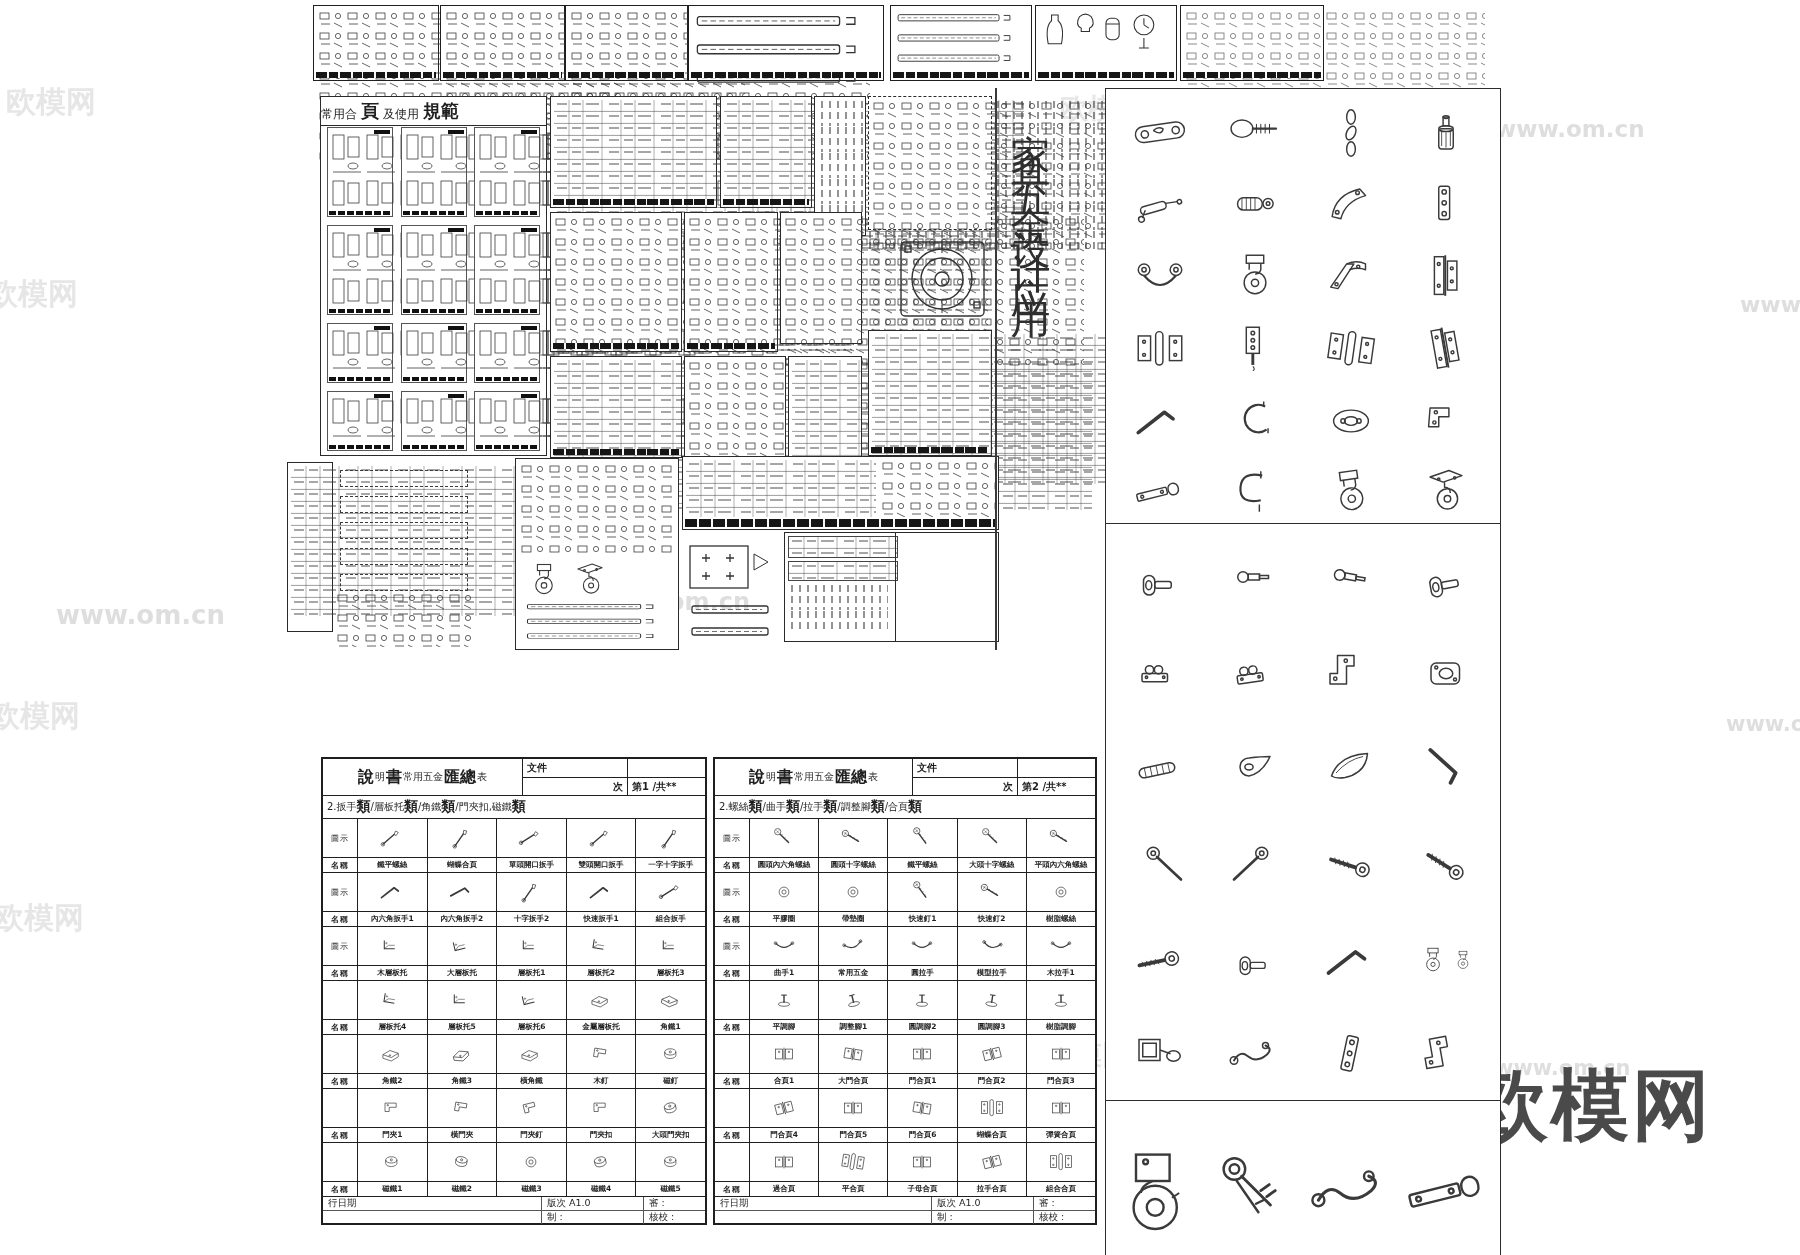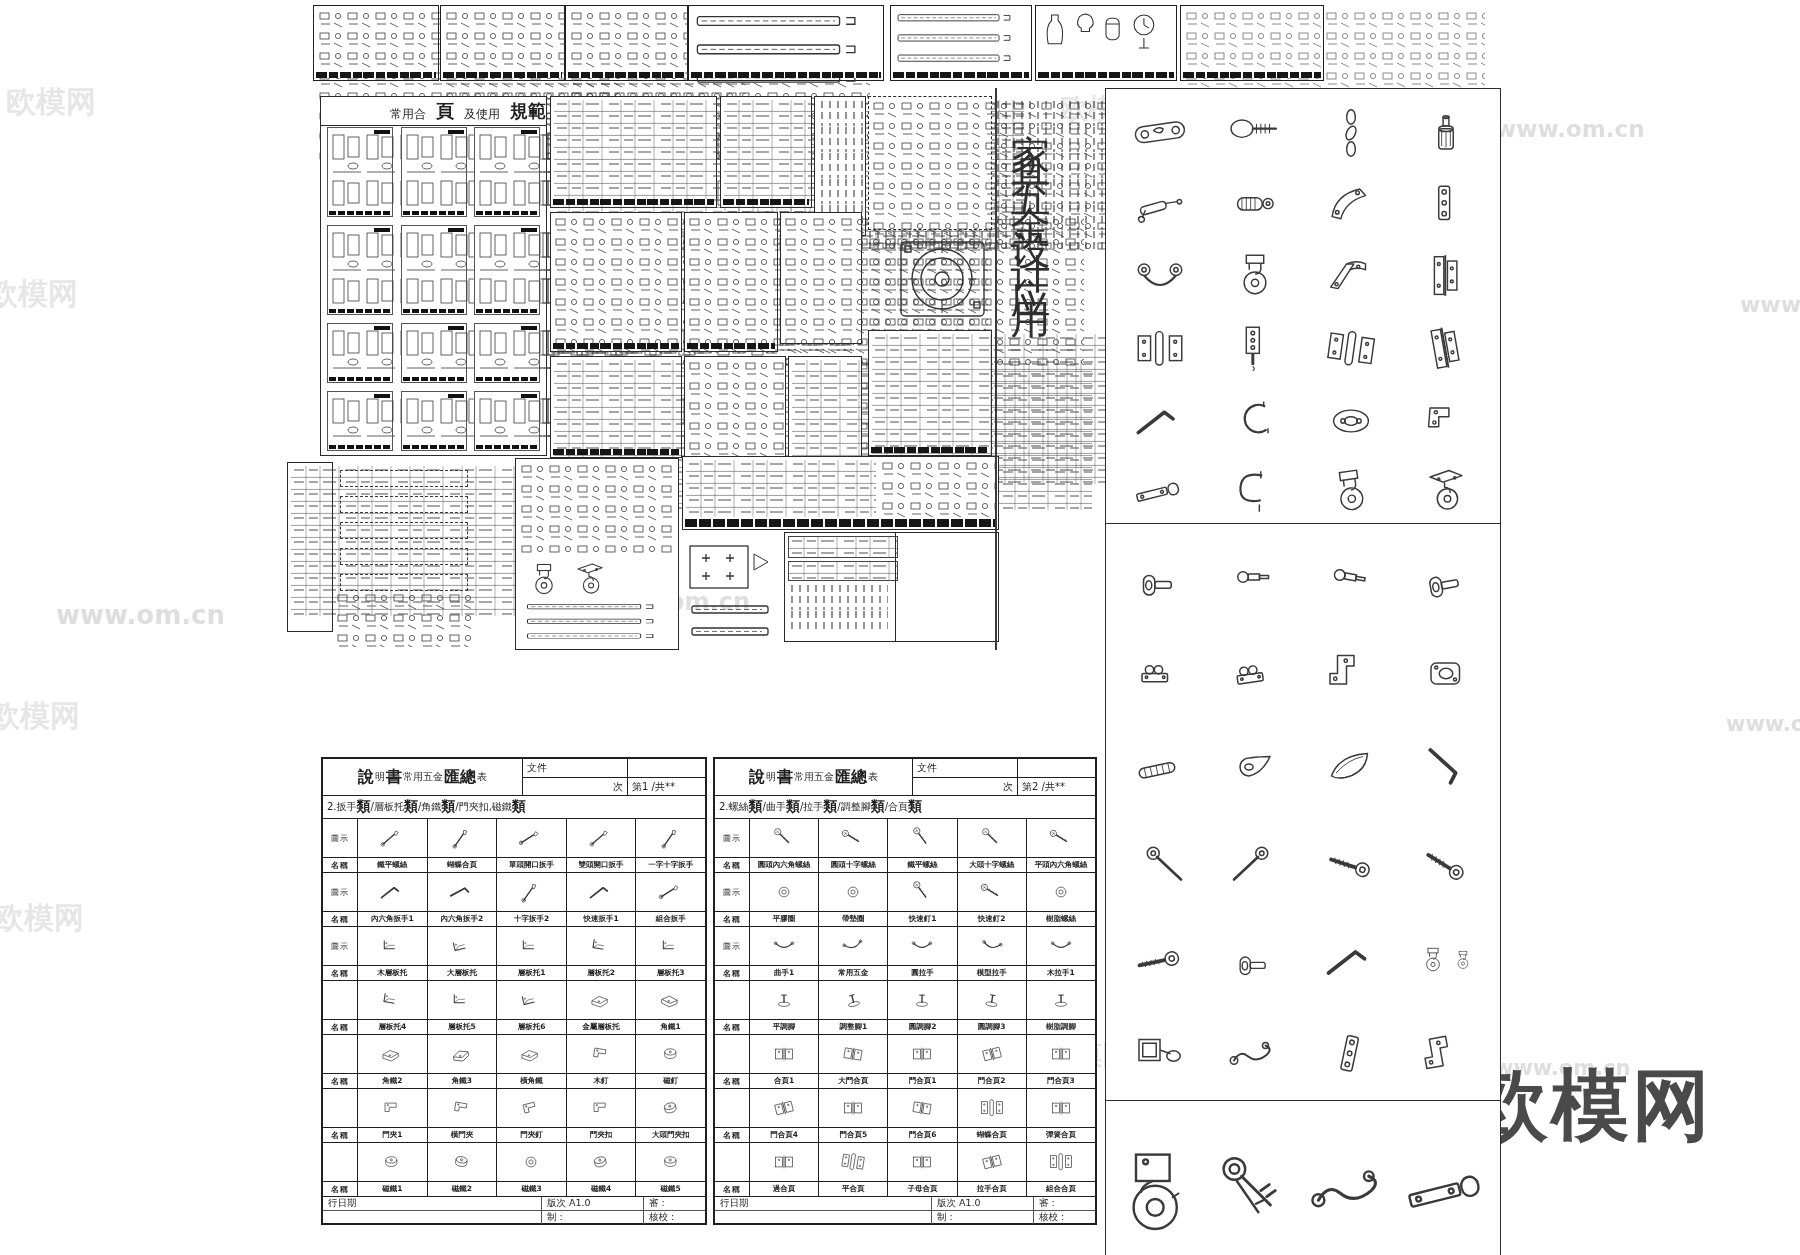--- a/index.html
+++ b/index.html
@@ -12,38 +12,38 @@
   .wm-light{color:#dedede;margin-top:16px;}
   .wm-big{color:#4a4a4a;letter-spacing:3px;}
   
   .sheet{position:absolute;border:1.7px solid #1f1f1f;background:#fff;}
   .sheet .fill{position:absolute;left:4px;right:4px;top:4px;bottom:11px;}
   .bstrip{position:absolute;left:2px;right:2px;bottom:2px;height:6px;
           background:repeating-linear-gradient(90deg,#161616 0 11px,#f8f8f8 11px 13px,#161616 13px 22px,#f8f8f8 22px 23.5px);}
   .panel{position:absolute;border:1.4px solid #2a2a2a;background:#fff;}
   .pfill{position:absolute;inset:3px;}
   
-  .pA-head{height:26px;border-bottom:1.3px solid #2a2a2a;display:flex;align-items:flex-end;justify-content:flex-end;gap:10px;padding-bottom:2px;}
+  .pA-head{height:26px;border-bottom:1.3px solid #2a2a2a;display:flex;align-items:flex-end;justify-content:flex-start;gap:4px;padding-bottom:2px;}
   .aseg-s{font-size:12px;} .aseg-b{font-size:18px;font-weight:bold;}
   .pA-body{position:absolute;left:6px;right:6px;top:30px;bottom:4px;display:flex;flex-direction:column;justify-content:space-between;}
   .arow{display:flex;justify-content:space-between;}
   .grp{position:relative;border:1px solid #555;background:#fff;}
   .grp svg{position:absolute;left:2px;right:2px;top:2px;}
   .capbar{position:absolute;top:2px;right:2px;width:16px;height:4px;background:#111;}
   .gstrip{position:absolute;left:1px;right:1px;bottom:1px;height:4px;
           background:repeating-linear-gradient(90deg,#111 0 7px,#fff 7px 9px);}
   
   .dbar{position:absolute;border:1px dashed #3a3a3a;height:15px;width:126px;}
   
   .tbl{position:absolute;background:#fff;border:2px solid #1f1f1f;display:flex;flex-direction:column;}
   .tb-head{display:flex;border-bottom:1.4px solid #1f1f1f;height:36px;flex:none;}
   .tb-title{flex:1;display:flex;align-items:center;justify-content:center;white-space:nowrap;gap:1px;overflow:hidden;}
   .tseg-b{font-size:16px;font-weight:bold;} .tseg-s{font-size:10px;}
   .tb-hr{width:182px;border-left:1.4px solid #1f1f1f;display:grid;grid-template-columns:104px 1fr;grid-template-rows:1fr 1fr;font-size:10px;flex:none;}
-  .hc{display:flex;align-items:center;padding:4px 4px;overflow:hidden;}
+  .hc{display:flex;align-items:center;padding:4px 4px;overflow:hidden;font-weight:bold;}
   .hc.bl{border-left:1px solid #1f1f1f;} .hc.bt{border-top:1px solid #1f1f1f;} .hc.rt{justify-content:flex-end;}
   .tb-cat{height:22px;border-bottom:1.4px solid #1f1f1f;display:flex;align-items:center;padding-left:4px;white-space:nowrap;flex:none;overflow:hidden;}
   .cseg-b{font-size:14px;font-weight:bold;} .cseg-s{font-size:10px;}
   .ti-row{display:grid;grid-template-columns:34px repeat(5,1fr);border-bottom:1px solid #1f1f1f;height:38px;flex:none;}
   .tn-row{display:grid;grid-template-columns:34px repeat(5,1fr);border-bottom:1px solid #1f1f1f;height:14px;flex:none;font-weight:bold;}
   .tc{border-left:1px solid #1f1f1f;display:flex;align-items:center;justify-content:center;overflow:hidden;}
   .tc:first-child{border-left:none;}
   .lab{font-size:8px;letter-spacing:1px;}
   .ncell{font-size:7.5px;white-space:nowrap;}
   .dd{width:30px;height:28px;} .rA{transform:rotate(-14deg);} .rB{transform:rotate(9deg);}

